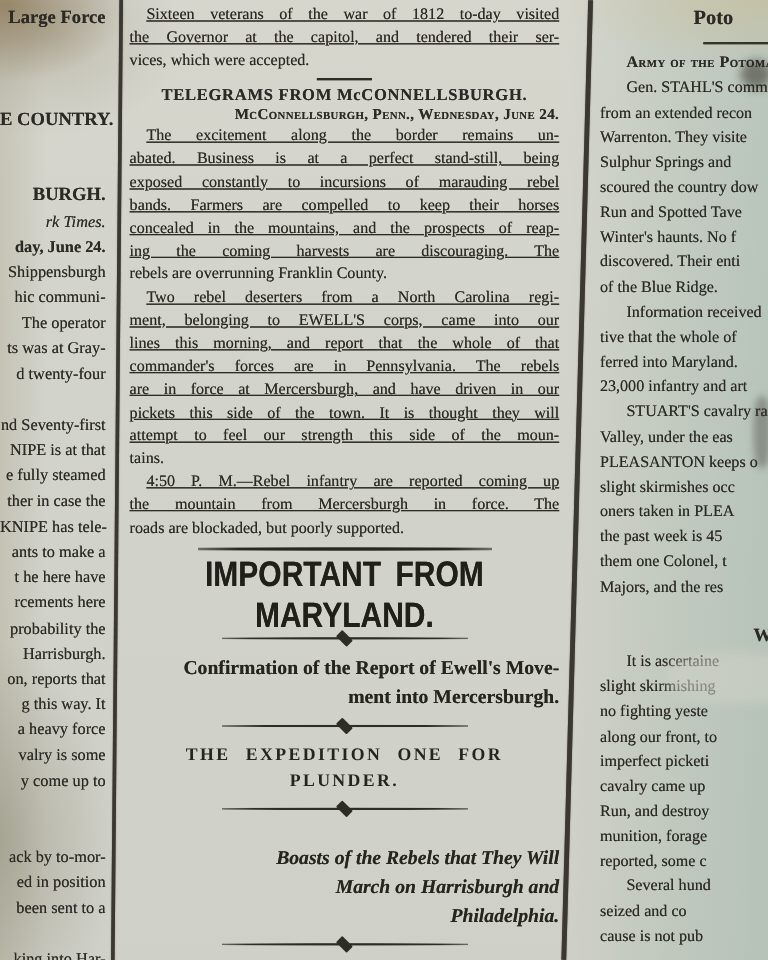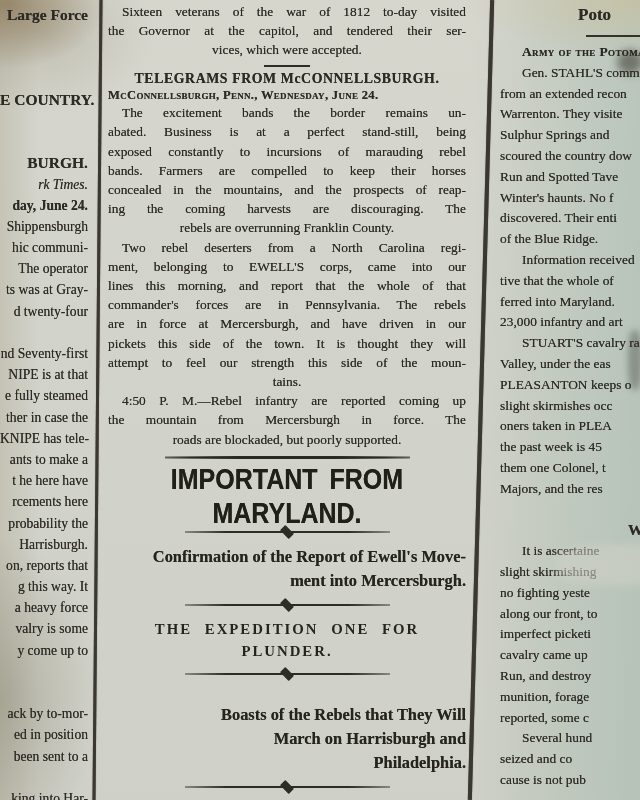--- a/index.html
+++ b/index.html
@@ -18,22 +18,22 @@
   .col{position:absolute;top:0;}
   .ln{white-space:nowrap;min-height:1em;text-shadow:0 0 0.5px rgba(44,42,36,0.75);}
   
   .col-left{left:0;width:88px;padding-top:4px;font-size:13.6px;}
   .col-left .ln{line-height:21.2px;height:21.2px;text-align:right;font-family:Liberation Serif, serif;}
   
   .col-right{left:500px;width:148px;padding-top:2px;font-size:13.4px;}
   .col-right .ln{line-height:20.8px;height:20.8px;text-align:left;}
   
   .col-mid{left:108px;width:358px;padding-top:2px;font-size:13.4px;}
-  .col-mid .par .ln{line-height:19.2px;white-space:normal;text-align:center;}
-  .jl{text-align:justify;text-align-last:justify;}
+  .col-mid .par .ln{line-height:19.2px;white-space:normal;}
+  .jl{text-align:justify;text-align-last:justify;text-decoration:underline;}
   .fi{text-indent:14px;}
   
   .b{font-weight:bold;} .i{font-style:italic;}
   .lg{font-size:15.5px;} .xl{font-size:17px;font-weight:bold;}
   .sc{font-variant:small-caps;letter-spacing:0.4px;}
   .ind8{padding-left:8px;margin-left:14px;} .ind78{padding-left:78px;} .ind128{padding-left:128px;}
   .col-right .xl{line-height:26px;height:26px;}
   .prule{position:relative;height:14px !important;}
   .prule::after{content:"";position:absolute;left:86px;right:-30px;top:7px;height:2px;background:#34322c;}
   
@@ -45,29 +45,29 @@
   .swell-rule{width:245px;height:3px;margin:7px auto 3px;
     background:radial-gradient(ellipse at center,#2a2822 0,#2a2822 55%,rgba(42,40,34,0) 100%);}
   .divider{position:relative;width:205px;height:9px;margin:8px auto;}
   .divider::before{content:"";position:absolute;left:0;right:0;top:3.6px;height:1.8px;
     background:radial-gradient(ellipse at center,#2e2c27 0,#2e2c27 55%,rgba(46,44,39,0) 98%);}
   .divider .dia{position:absolute;left:50%;top:4.5px;width:10px;height:10px;background:#2e2c27;
     transform:translate(-50%,-50%) rotate(45deg) scale(1.25,0.75);border-radius:1px;}
   
   .sec-head{margin:2px 0 0;font-size:13.8px;font-weight:bold;text-align:center;letter-spacing:0.6px;
     font-family:"Liberation Serif",serif;text-shadow:0 0 0.5px rgba(44,42,36,0.8);}
-  .dateline{font-size:12.6px;font-weight:bold;text-align:left;font-variant:small-caps;letter-spacing:0.3px;
+  .dateline{font-size:12.6px;font-weight:bold;text-align:right;font-variant:small-caps;letter-spacing:0.3px;
     margin-top:1px;text-shadow:0 0 0.4px rgba(44,42,36,0.7);}
   .headline{margin:2px 0 4px;text-align:center;font-family:"Liberation Sans","DejaVu Sans",sans-serif;
     font-weight:700;font-size:25px;letter-spacing:0px;word-spacing:5px;color:#211f1a;
     transform:scaleY(1.18);transform-origin:center top;text-shadow:0 0 0.5px rgba(33,31,26,0.9);}
   .sub{margin:2px 0;font-size:16.4px;font-weight:bold;color:#26241e;}
   .sub .ln{text-align:right;line-height:24px;white-space:normal;}
   .sub-spread{text-align:center;font-size:14.8px;letter-spacing:2px;word-spacing:7px;line-height:22px;margin:4px 0;}
-  .sub3{margin-top:24px;}
+  .sub3{margin-top:24px;font-style:italic;}
   .credit{margin-top:12px;text-align:center;font-style:italic;font-weight:bold;font-size:13.2px;}
   .par{margin:0;}
   
   .smudge{position:absolute;pointer-events:none;}
   .smudge-ink{left:617px;top:50px;width:26px;height:24px;border-radius:50%;
     background:rgba(40,38,30,0.5);filter:blur(4px);}
   .smudge-wash{left:556px;top:544px;width:120px;height:42px;border-radius:40%;
     background:rgba(206,208,199,0.6);filter:blur(5px);}
   .smudge-edge{left:628px;top:330px;width:14px;height:60px;border-radius:40%;
     background:rgba(52,50,42,0.35);filter:blur(3px);}
@@ -124,21 +124,21 @@
   <div class="col col-mid">
     <div class="par">
         <div class="ln jl fi">Sixteen veterans of the war of 1812 to-day visited</div>
         <div class="ln jl">the Governor at the capitol, and tendered their ser-</div>
         <div class="ln">vices, which were accepted.</div>
       </div>
     <div class="short-rule"></div>
     <h2 class="sec-head">TELEGRAMS FROM McCONNELLSBURGH.</h2>
     <div class="dateline">McConnellsburgh, Penn., Wednesday, June 24.</div>
     <div class="par">
-        <div class="ln jl fi">The excitement bands the border remains un-</div>
+        <div class="ln jl fi">The excitement along the border remains un-</div>
         <div class="ln jl">abated.  Business is at a perfect stand-still, being</div>
         <div class="ln jl">exposed constantly to incursions of marauding rebel</div>
         <div class="ln jl">bands.  Farmers are compelled to keep their horses</div>
         <div class="ln jl">concealed in the mountains, and the prospects of reap-</div>
         <div class="ln jl">ing the coming harvests are discouraging.  The</div>
         <div class="ln">rebels are overrunning Franklin County.</div>
       </div>
     <div class="par">
         <div class="ln jl fi">Two rebel deserters from a North Carolina regi-</div>
         <div class="ln jl">ment, belonging to EWELL'S corps, came into our</div>

